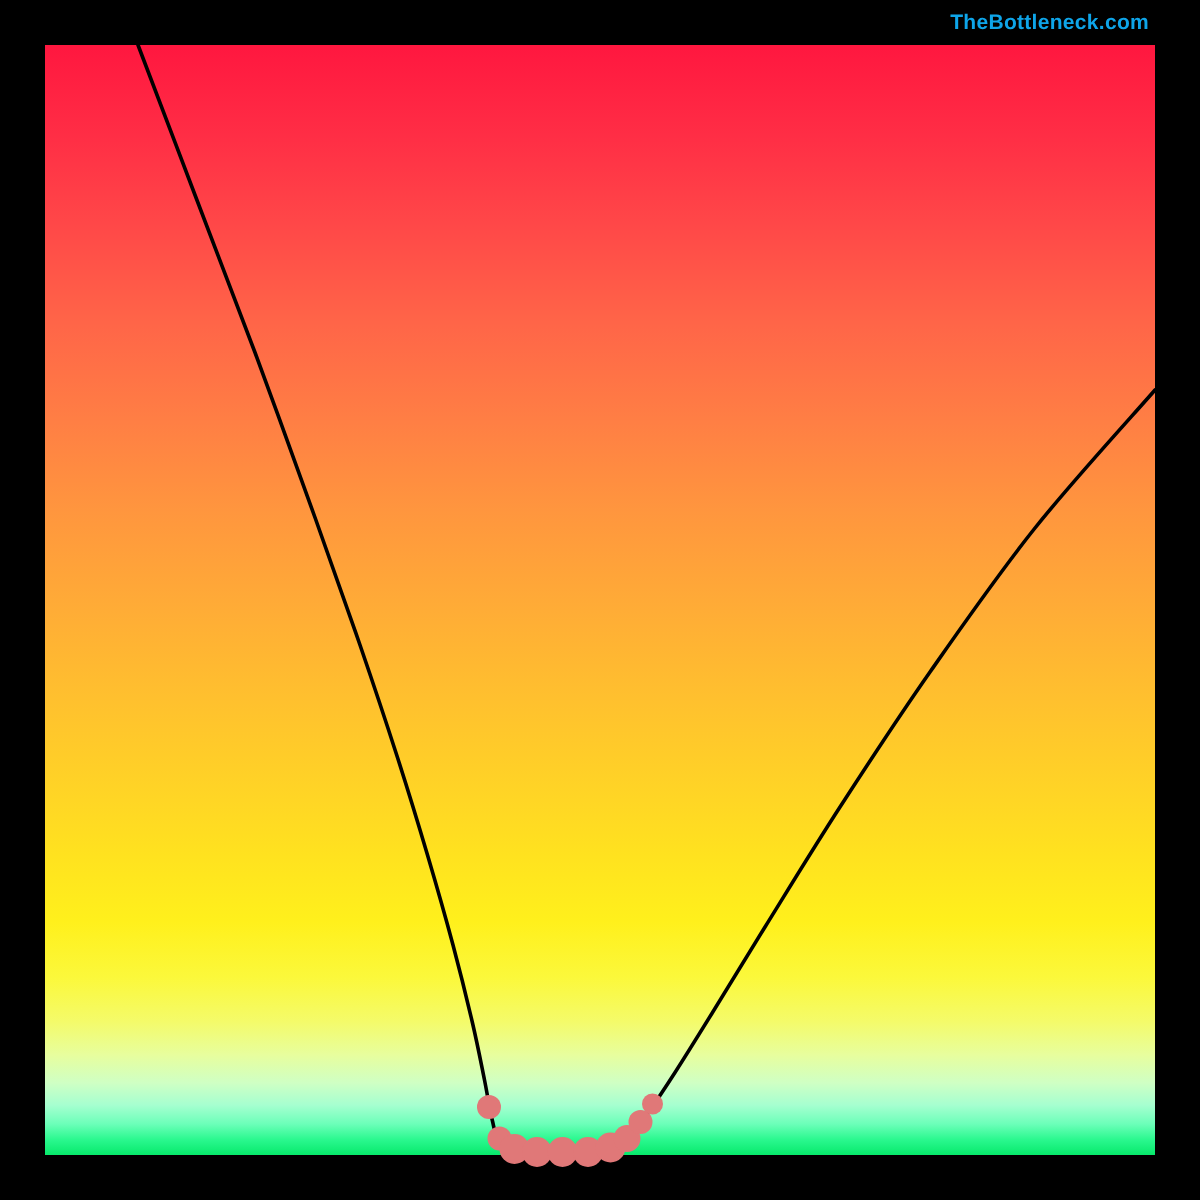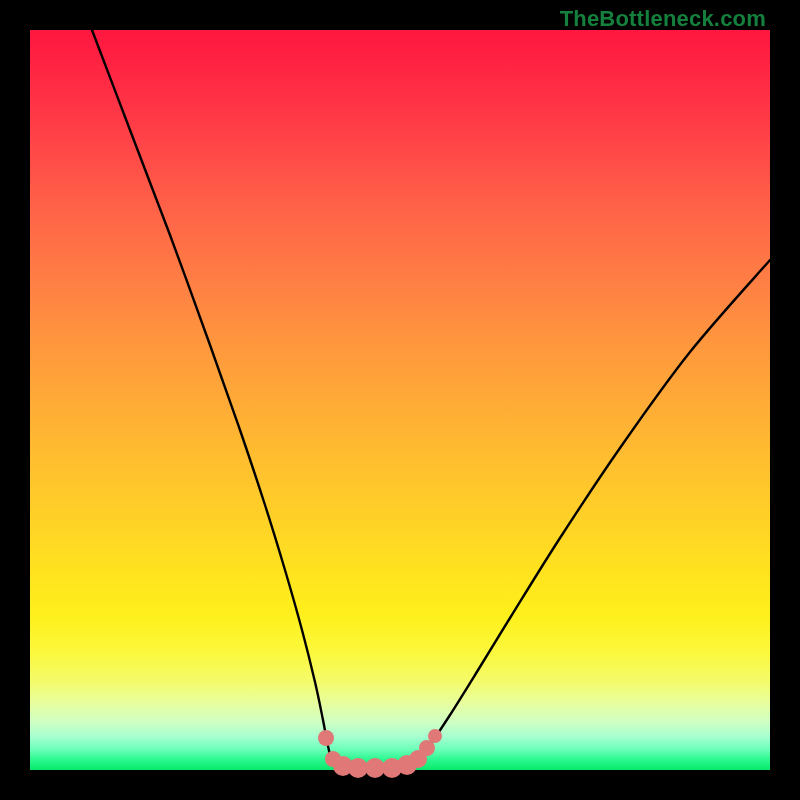--- a/index.html
+++ b/index.html
@@ -44,22 +44,22 @@
       #a6ffd0 95.5%,
       #6cffb9 97.2%,
       #2bf88f 98.6%,
       #07e96b 100%
     );
   }
   .watermark {
     position: absolute;
     top: 6px;
     right: 34px;
-    color: #15803d;
-    font-size: 22px;
+    color: #0ea5e9;
+    font-size: 14px;
     font-weight: 600;
     letter-spacing: 0.2px;
     user-select: none;
   }
   svg.curve {
     position: absolute;
     left: 0;
     top: 0;
     width: 740px;
     height: 740px;

